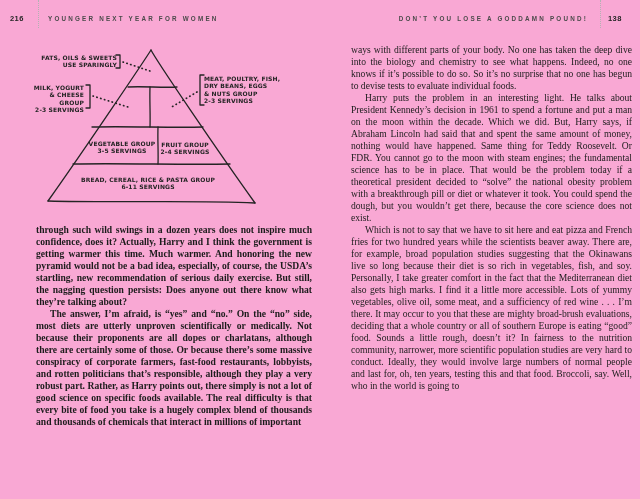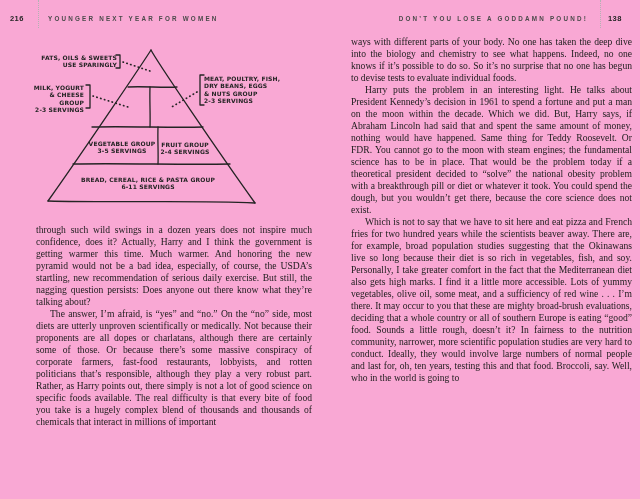--- a/index.html
+++ b/index.html
@@ -35,22 +35,22 @@
   .running-head.left  { left: 48px; }
   .running-head.right { right: 52px; text-align: right; }
 
   
   .body-col {
     position: absolute;
     font-size: 9.6px; line-height: 12px; color: #1c1c1c;
     text-align: justify;
     hyphens: auto; -webkit-hyphens: auto;
   }
-  .body-col.left  { left: 36px;  top: 224px; width: 276px; height: 232px; }
-  .body-col.right { left: 351px; top: 36px;  width: 281px; height: 420px; }
+  .body-col.left  { left: 36px;  top: 224px; width: 276px; height: 232px; font-weight: bold; }
+  .body-col.right { left: 351px; top: 44px;  width: 281px; height: 420px; }
   .body-col p { margin: 0; }
   .body-col p.indent { text-indent: 14px; }
 
   
   .pyramid-fig { position: absolute; left: 25px; top: 38px; width: 300px; height: 185px; }
   .pyramid-fig svg { position: absolute; left: 0; top: 0; }
   .pyr-label {
     position: absolute;
     font-family: "DejaVu Sans", sans-serif;
     font-size: 6px; font-weight: 700; color: #242424;

